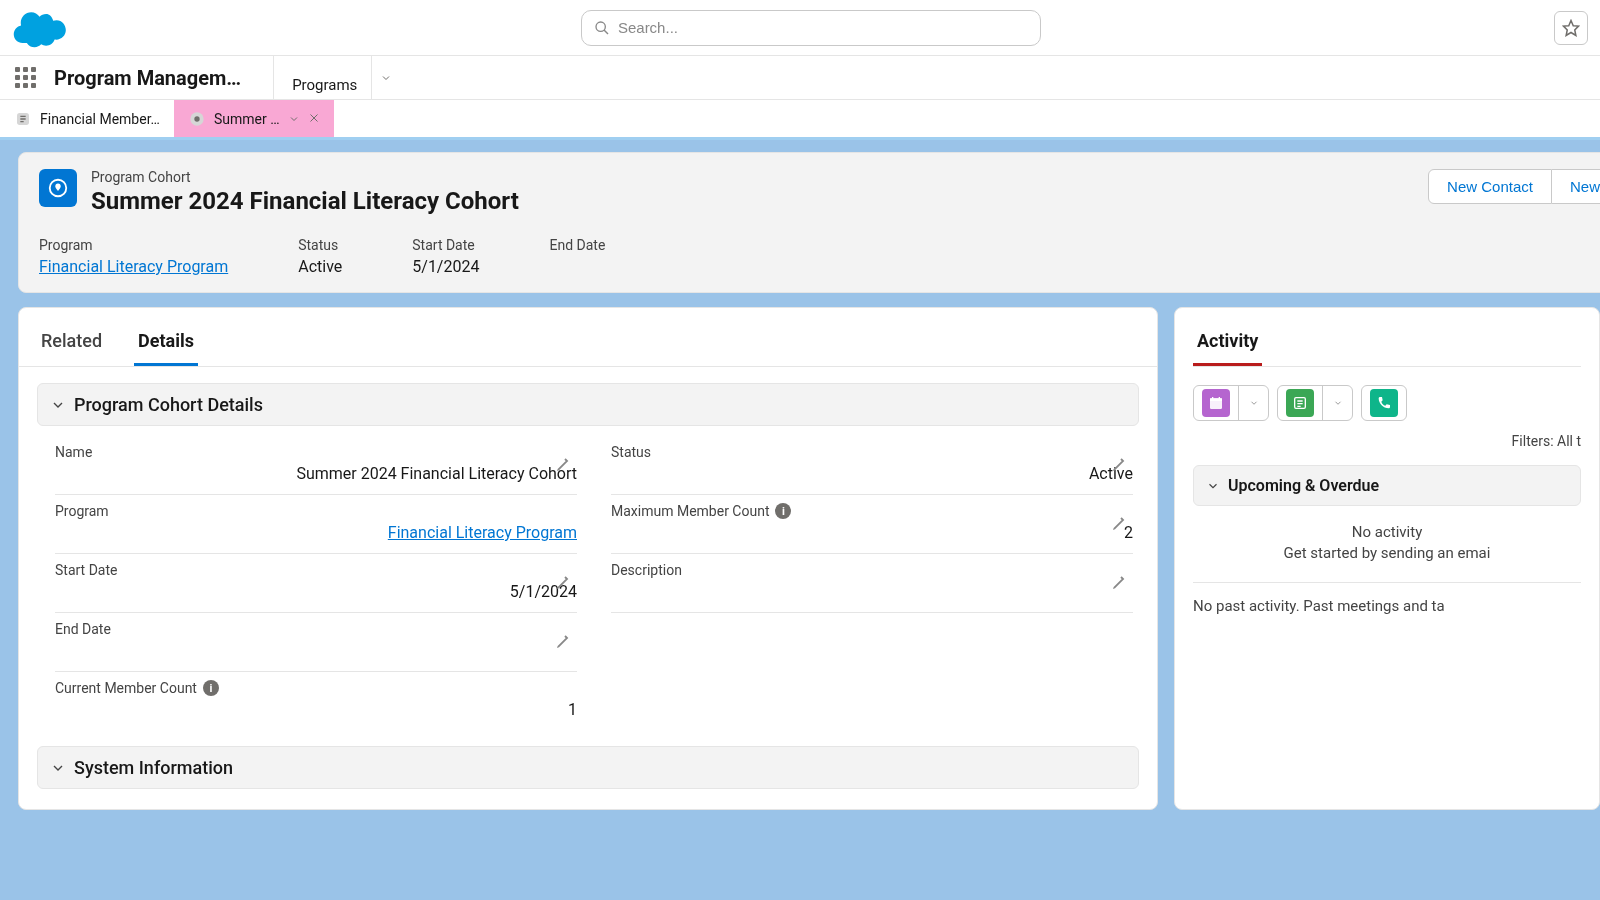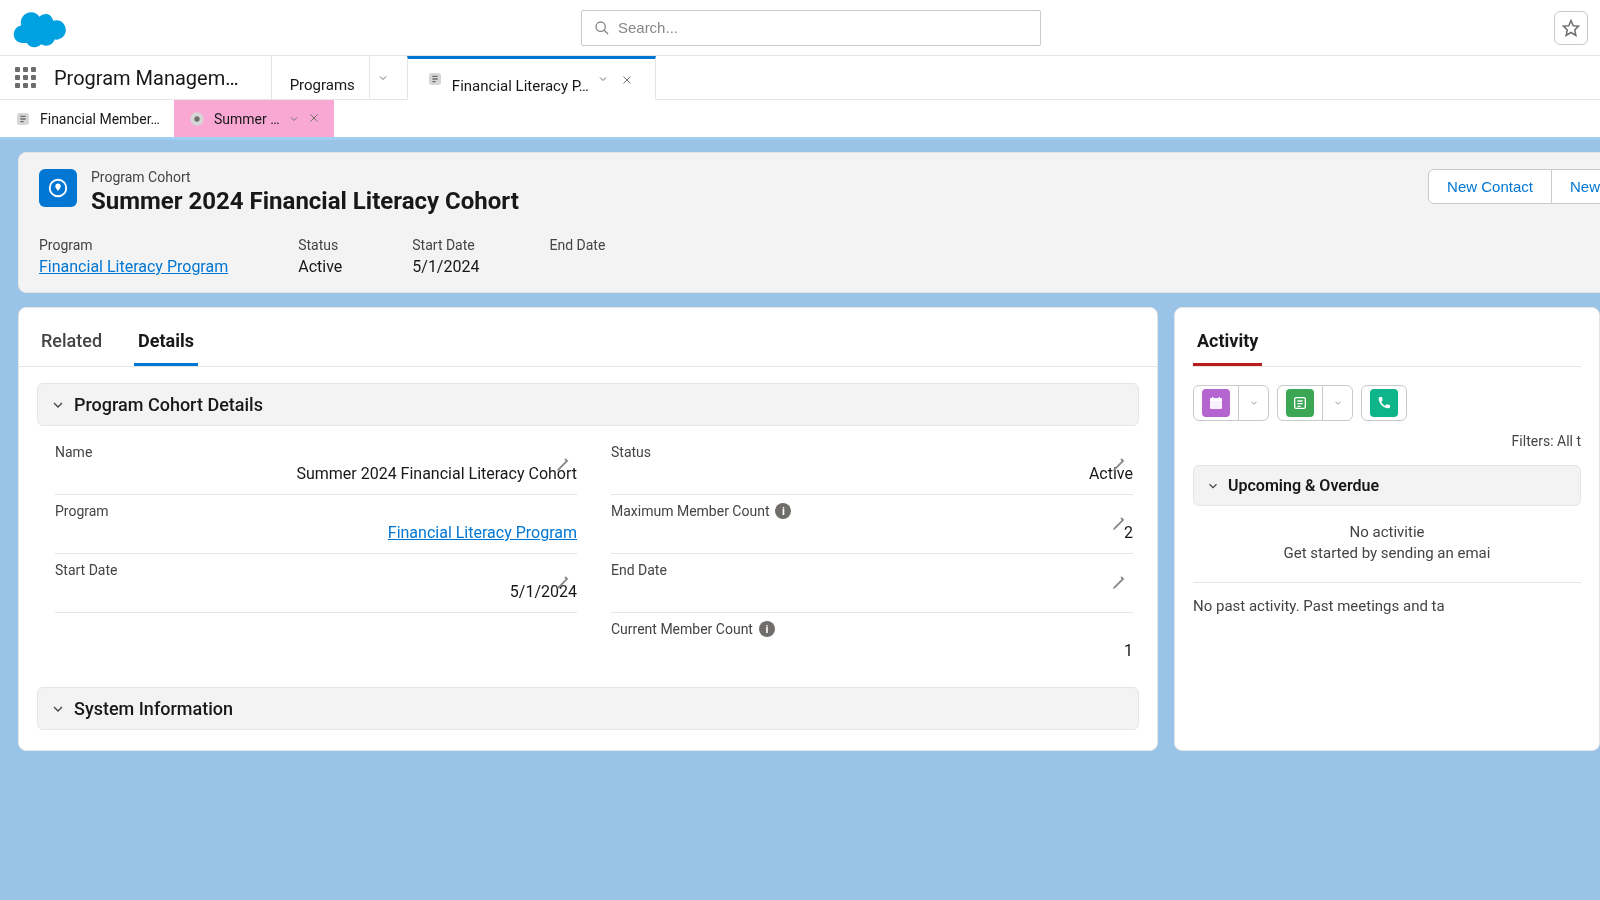--- a/index.html
+++ b/index.html
@@ -29,21 +29,21 @@
 
 .search-wrap {
   flex: 1;
   display: flex;
   justify-content: center;
 }
 .search-box {
   width: 460px;
   height: 36px;
   border: 1px solid #c9c9c9;
-  border-radius: 2px;
+  border-radius: 10px;
   display: flex;
   align-items: center;
   padding: 0 12px;
   color: #706e6b;
 }
 .search-box input {
   border: none;
   outline: none;
   font-size: 15px;
   flex: 1;
@@ -88,21 +88,21 @@
   grid-template-columns: repeat(3, 5px);
   grid-template-rows: repeat(3, 5px);
   gap: 3px;
 }
 .waffle-dots span { background: #706e6b; border-radius: 1px; }
 
 .app-name {
   display: flex;
   align-items: center;
   font-size: 20px;
-  font-weight: 400;
+  font-weight: 700;
   padding: 0 32px 0 4px;
   white-space: nowrap;
   max-width: 240px;
   overflow: hidden;
   text-overflow: ellipsis;
 }
 
 .nav-tab {
   display: flex;
   align-items: center;
@@ -410,37 +410,20 @@
 
   <div class="nav-tab with-caret">
     <span class="tab-text">Programs</span>
     <span class="caret-wrap">
       <svg width="12" height="12" viewBox="0 0 24 24">
           <path d="M6 9l6 6 6-6" fill="none" stroke="#706e6b" stroke-width="2"></path>
         </svg>
     </span>
   </div>
 
-  <div class="nav-tab workspace">
-    <span class="tiny-icon">
-      <svg width="16" height="16" viewBox="0 0 24 24">
-          <rect x="3" y="3" width="18" height="18" rx="4" fill="#d6d6d6"></rect>
-          <path d="M8 8h8M8 12h8M8 16h5" stroke="#706e6b" stroke-width="2"></path>
-        </svg>
-    </span>
-    <span class="tab-text">Financial Literacy P…</span>
-    <svg width="12" height="12" viewBox="0 0 24 24">
-        <path d="M6 9l6 6 6-6" fill="none" stroke="#706e6b" stroke-width="2"></path>
-      </svg>
-    <span class="tab-close">
-      <svg width="12" height="12" viewBox="0 0 24 24">
-          <path d="M5 5l14 14M19 5L5 19" stroke="#706e6b" stroke-width="2"></path>
-        </svg>
-    </span>
-  </div>
 </div>
 
 <div class="subtab-bar">
   <div class="subtab inactive">
     <span class="tiny-icon">
       <svg width="16" height="16" viewBox="0 0 24 24">
           <rect x="3" y="3" width="18" height="18" rx="4" fill="#d6d6d6"></rect>
           <path d="M8 8h8M8 12h8M8 16h5" stroke="#706e6b" stroke-width="2"></path>
         </svg>
     </span>
@@ -560,20 +543,29 @@
 
           <div class="detail-cell">
             <div class="d-label">Start Date</div>
             <div class="d-value">5/1/2024</div>
             <span class="edit-btn">
               <svg width="16" height="16" viewBox="0 0 24 24">
                   <path d="M3 21l3-1 12-12-2-2L4 18l-1 3zM14 4l2-2 4 4-2 2-4-4z" fill="#888"></path>
                 </svg>
             </span>
           </div>
+          <div class="detail-cell">
+            <div class="d-label">Description</div>
+            <div class="d-value"></div>
+            <span class="edit-btn">
+              <svg width="16" height="16" viewBox="0 0 24 24">
+                  <path d="M3 21l3-1 12-12-2-2L4 18l-1 3zM14 4l2-2 4 4-2 2-4-4z" fill="#888"></path>
+                </svg>
+            </span>
+          </div>
 
           <div class="detail-cell">
             <div class="d-label">End Date</div>
             <div class="d-value"></div>
             <span class="edit-btn">
               <svg width="16" height="16" viewBox="0 0 24 24">
                   <path d="M3 21l3-1 12-12-2-2L4 18l-1 3zM14 4l2-2 4 4-2 2-4-4z" fill="#888"></path>
                 </svg>
             </span>
           </div>
@@ -652,21 +644,21 @@
       <div class="filters-line">Filters: All t</div>
 
       <div class="timeline-sec">
         <svg width="14" height="14" viewBox="0 0 24 24">
             <path d="M6 9l6 6 6-6" fill="none" stroke="#444" stroke-width="2"></path>
           </svg>
         <span>Upcoming &amp; Overdue</span>
       </div>
 
       <div class="timeline-empty">
-        <span>No activitie</span><br>
+        <span>No activity</span><br>
         <span>Get started by sending an emai</span>
       </div>
 
       <div class="past-act">No past activity. Past meetings and ta</div>
     </div>
   </div>
 
 </div>
 
 </body></html>

